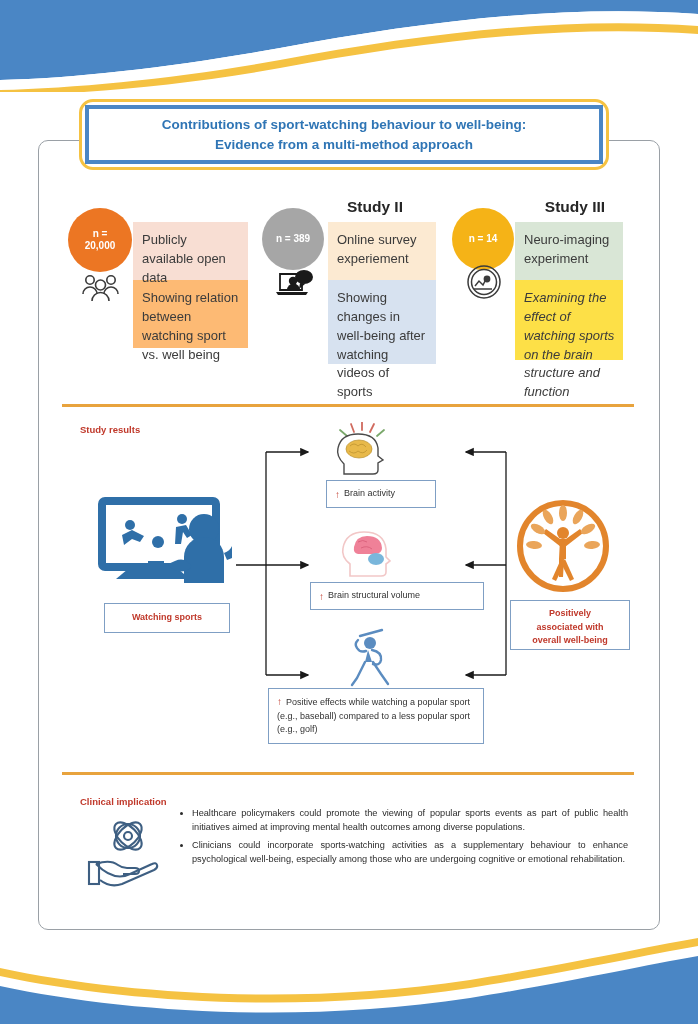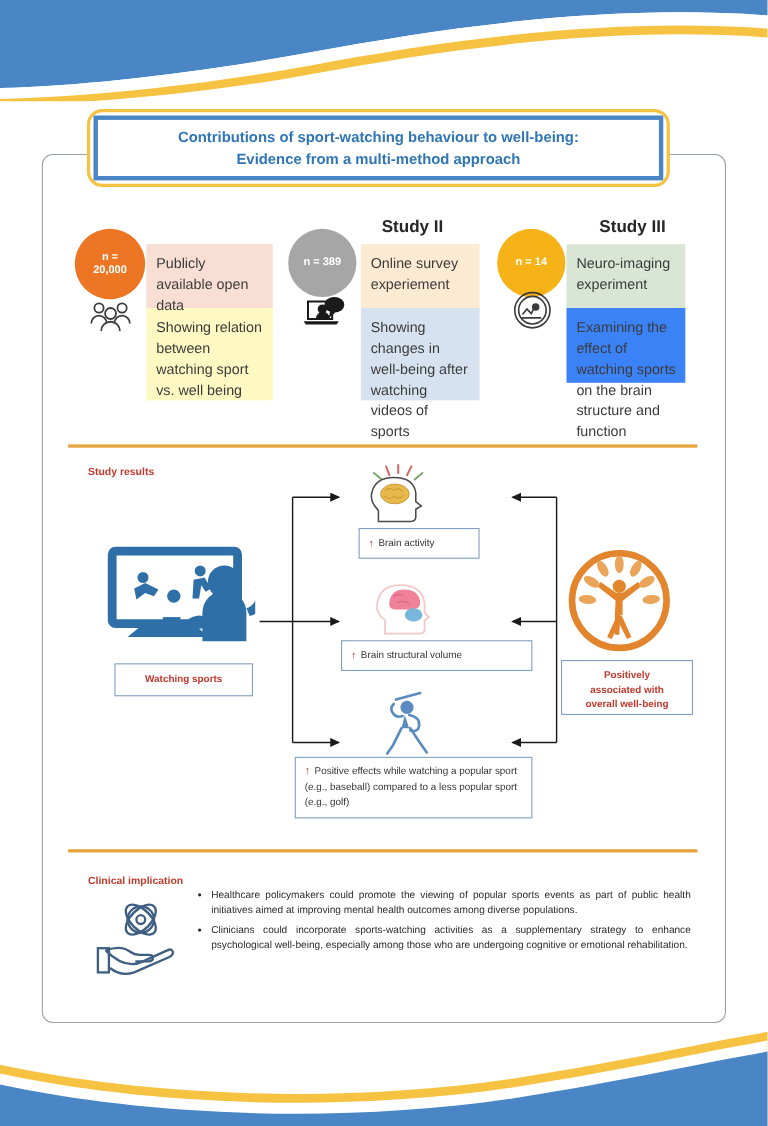--- a/index.html
+++ b/index.html
@@ -178,21 +178,21 @@
         <span>Evidence from a multi-method approach</span>
       </div>
     </div>
   </div>
 
   <div class="studies">
 
     <div class="study" style="left:0px; width:190px;">
       <div class="study-body" style="position:absolute; left:75px; top:26px; width:115px;">
         <div class="cell" style="background:#f8ded3; height:58px;">Publicly available open data</div>
-        <div class="cell" style="background:#fef9c3; height:84px;">Showing relation between watching sport vs. well being</div>
+        <div class="cell" style="background:#fdba74; height:68px;">Showing relation between watching sport vs. well being</div>
       </div>
       <div class="bubble" style="left:10px; top:12px; width:64px; height:64px; background:#ec7623; font-size:10px;">
         <span class="bubble-num">
           <span>n =</span><br>
           <span>20,000</span>
         </span>
       </div>
       <svg class="tiny-icon" style="left:22px; top:76px;" width="42" height="30" viewBox="0 0 42 30">
         <g fill="none" stroke="#3b3b3b" stroke-width="1.6">
           <circle cx="10" cy="8" r="4.2"></circle>
@@ -223,21 +223,21 @@
           <circle cx="19" cy="13" r="4.2"></circle>
           <path d="M13,22 a6.5,6.5 0 0 1 13,0 z"></path>
         </g>
       </svg>
     </div>
 
     <div class="study" style="left:386px; width:194px;">
       <div class="study-head" style="margin-left:68px;">Study III</div>
       <div class="study-body" style="position:absolute; left:71px; top:26px; width:108px;">
         <div class="cell" style="background:#d9e6d6; height:58px;">Neuro-imaging experiment</div>
-        <div class="cell" style="background:#3b82f6; height:68px;">Examining the effect of watching sports on the brain structure and function</div>
+        <div class="cell" style="background:#fde047; height:80px;font-style:italic;">Examining the effect of watching sports on the brain structure and function</div>
       </div>
       <div class="bubble" style="left:8px; top:12px; width:62px; height:62px; background:#f5b317; font-size:10px;">
         <span class="bubble-num">n = 14</span>
       </div>
       <svg class="tiny-icon" style="left:22px; top:68px;" width="36" height="36" viewBox="0 0 36 36">
         <g fill="none" stroke="#3b3b3b" stroke-width="1.5">
           <circle cx="18" cy="18" r="16"></circle>
           <circle cx="18" cy="18" r="12.5"></circle>
           <path d="M9,22 l4,-5 l4,4 l3,-6"></path>
           <circle cx="21" cy="15" r="3.4" fill="#3b3b3b" stroke="none"></circle>
@@ -394,18 +394,18 @@
         <circle cx="42" cy="24" r="4"></circle>
         <path d="M10,52 q14,-5 22,1 q4,3 9,3 l8,0 q4,0 4,3 q0,3 -4,3 l-12,0"></path>
         <path d="M10,52 q18,18 34,10 l22,-10 q4,-2 5,1 q1,3 -3,5 L36,72 q-12,4 -22,-4"></path>
         <rect x="3" y="50" width="10" height="22"></rect>
       </g>
     </svg>
 
     <div class="bullets">
       <ul>
         <li>Healthcare policymakers could promote the viewing of popular sports events as part of public health initiatives aimed at improving mental health outcomes among diverse populations.</li>
-        <li>Clinicians could incorporate sports-watching activities as a supplementary strategy to enhance psychological well-being, especially among those who are undergoing cognitive or emotional rehabilitation.</li>
+        <li>Clinicians could incorporate sports-watching activities as a supplementary behaviour to enhance psychological well-being, especially among those who are undergoing cognitive or emotional rehabilitation.</li>
       </ul>
     </div>
   </div>
 
 </div>
 
 </body></html>

